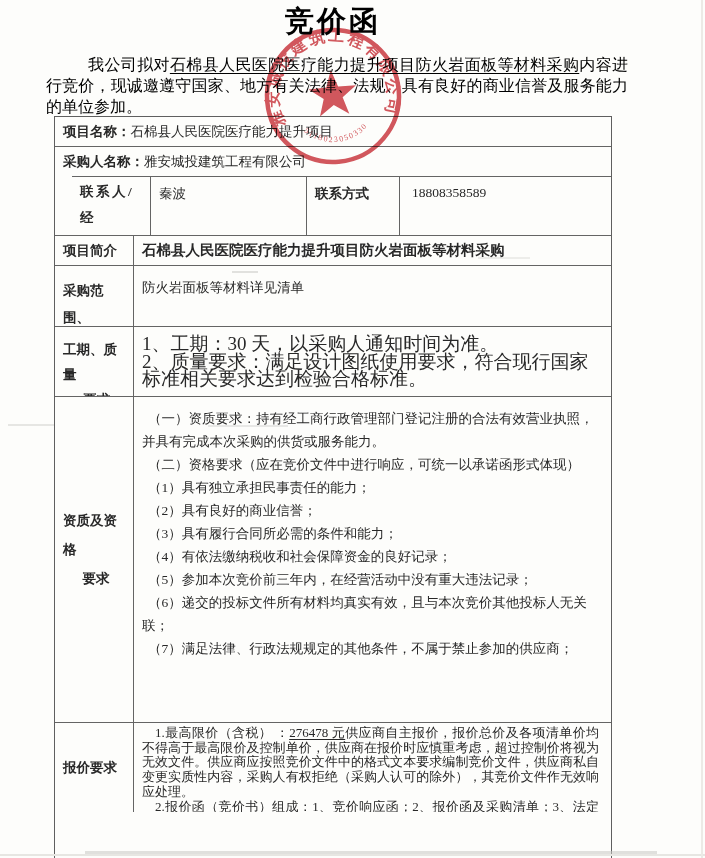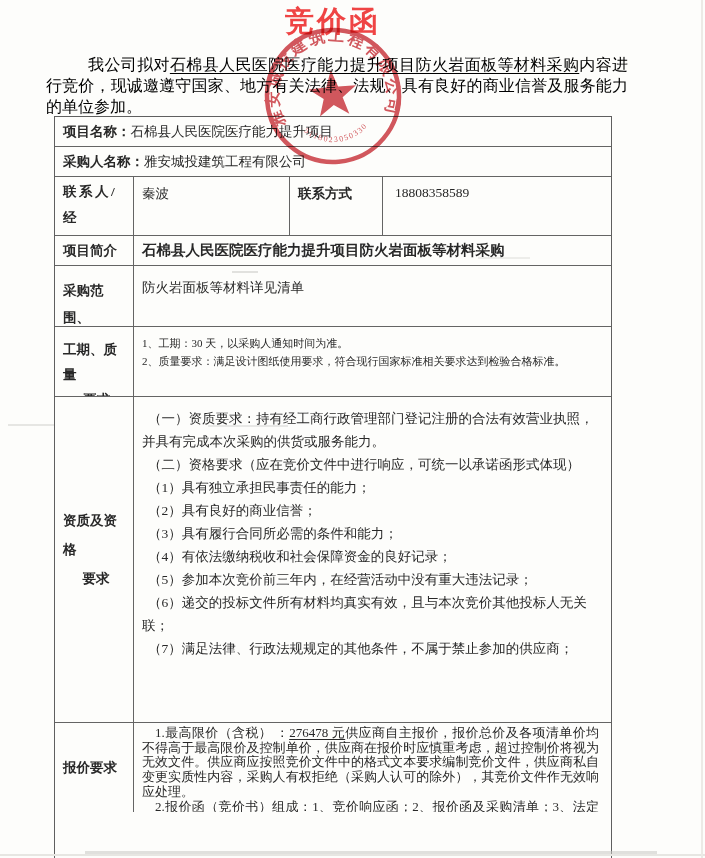--- a/index.html
+++ b/index.html
@@ -6,21 +6,21 @@
   .page{
     position:relative;width:705px;height:858px;overflow:hidden;
     background:#fdfdfb;
     font-family:"Liberation Serif","DejaVu Serif",serif;
     color:#282828;
   }
   .page-edge{position:absolute;left:701px;top:0;width:2px;height:858px;background:#eceae6;}
   .doc-title{
     position:absolute;top:2px;left:54px;width:558px;
     text-align:center;font-size:29px;font-weight:bold;letter-spacing:3px;
-    color:#ef4444;
+    color:#000000;
   }
   .intro{
     position:absolute;top:54px;left:46px;width:582px;
     font-size:16px;line-height:21px;text-align:justify;text-indent:42px;
     color:#000000;
   }
   .intro u{text-decoration-thickness:1px;text-underline-offset:3px;}
   
   .doc-table{
     position:absolute;left:54px;top:116px;width:558px;height:754px;
@@ -35,34 +35,34 @@
     font-weight:bold;padding:0 4px 0 8px;
   }
   .mid-cell{border-right:1.3px solid #646464;}
   .content-cell{flex:1;padding-left:8px;padding-right:12px;}
   .full-cell{flex:1;display:flex;align-items:center;padding-left:8px;}
   .full-cell .lbl{font-weight:bold;}
   .lbl-line{line-height:26px;}
   .spread{letter-spacing:2.5px;}
   .center-5em{width:5em;text-align:center;}
   
-  .r1{height:29px;} .r2{height:30px;} .r3{height:59px;} .r4{height:30px;}
+  .r1{height:29px;} .r2{height:30px;} .r3{height:59px;margin-left:17px;} .r4{height:30px;}
   .r5{height:61px;} .r6{height:70px;justify-content:center;} .r7{height:326px;} .r8{height:58px;}
   .r9{height:90px;border-bottom:none;}
   .r3 .label-cell{padding-top:2px;}
   .r3 .name-cell{width:156px;flex:0 0 156px;padding:8px 6px 0 8px;}
   .r3 .phone-label-cell{width:93px;flex:0 0 93px;font-weight:bold;padding:8px 12px 0 8px;}
   .r3 .phone-cell{flex:1;padding:8px 6px 0 12px;}
   .r4 .content-cell{display:flex;align-items:center;font-weight:bold;font-size:14.5px;}
   .r5 .label-cell{padding-top:11px;}
   .r5 .lbl-line{line-height:27px;}
   .r5 .content-cell{padding-top:13px;line-height:17px;}
   .r6 .label-cell{padding-top:10px;}
   .r6 .lbl-line{line-height:25px;}
-  .r6 .content-cell{padding-top:8px;line-height:17.5px;font-size:11px;font-family:Liberation Serif, serif;}
+  .r6 .content-cell{padding-top:8px;line-height:17.5px;font-size:19px;font-family:Liberation Serif, serif;}
   .r7 .label-cell{display:flex;flex-direction:column;justify-content:center;padding-bottom:20px;align-items:center;}
   .r7 .lbl-line{line-height:29px;}
   .r7 .content-cell{padding-top:10px;line-height:23px;}
   .r7 .content-cell .para{text-indent:6px;}
   .r8 .label-cell{padding-top:3px;}
   .r8 .lbl-line{line-height:18px;}
   .r8 .content-cell{padding-top:3px;line-height:18.5px;font-size:13.8px;}
   .r9 .label-cell{display:flex;align-items:center;}
   .r9 .content-cell{padding-top:3px;line-height:14.7px;font-size:13px;text-align:justify;}
   .r9 .para{text-indent:13px;}

